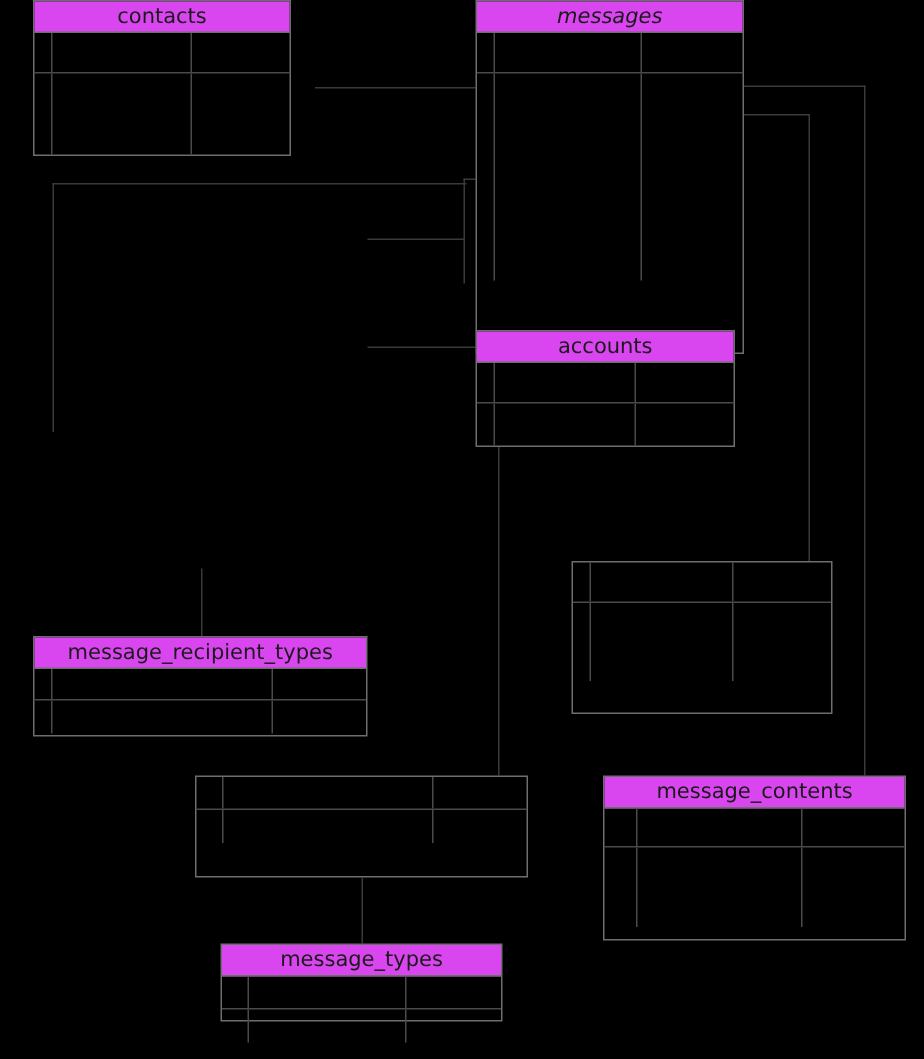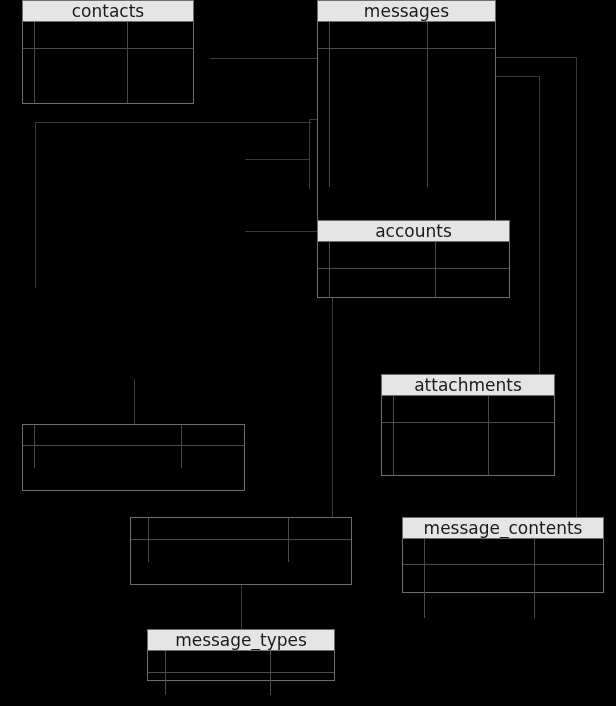--- a/index.html
+++ b/index.html
@@ -26,24 +26,24 @@
 
   
   .entity {
     position: absolute;
     box-sizing: border-box;
     border: 1px solid #6e6e6e;
     background: #000000;
   }
   .entity-title {
     box-sizing: border-box;
-    background: #e5e5e5;
+    background: #d946ef;
     color: #1a1a1a;
     text-align: center;
-    font-size: 17px;
+    font-size: 14px;
     line-height: 20px;
     height: 21px;
     border-bottom: 1px solid #6e6e6e;
     white-space: nowrap;
     overflow: hidden;
   }
   .entity-body {
     display: block;
   }
   .row {
@@ -94,66 +94,66 @@
           <div class="cell name"></div>
           <div class="cell type" style="flex-basis: 38%;"></div>
         </div>
         <div class="row" style="height: 54px;">
           <div class="cell key" style="flex-basis: 12px;"></div>
           <div class="cell name"></div>
           <div class="cell type" style="flex-basis: 38%;"></div>
         </div>
       </div>
     </div>
-    <div class="entity" style="left: 317px; top: 0px; width: 179px; height: 236px;">
+    <div class="entity" style="left: 317px; top: 0px; width: 179px; height: 236px; font-style: italic;">
       <div class="entity-title">messages</div>
       <div class="entity-body">
         <div class="row" style="height: 27px;">
           <div class="cell key" style="flex-basis: 12px;"></div>
           <div class="cell name"></div>
           <div class="cell type" style="flex-basis: 38%;"></div>
         </div>
         <div class="row" style="height: 138px;">
           <div class="cell key" style="flex-basis: 12px;"></div>
           <div class="cell name"></div>
           <div class="cell type" style="flex-basis: 38%;"></div>
         </div>
       </div>
     </div>
-    <div class="entity" style="left: 317px; top: 220px; width: 193px; height: 78px;">
+    <div class="entity" style="left: 317px; top: 220px; width: 173px; height: 78px;">
       <div class="entity-title">accounts</div>
       <div class="entity-body">
         <div class="row" style="height: 27px;">
           <div class="cell key" style="flex-basis: 12px;"></div>
           <div class="cell name"></div>
           <div class="cell type" style="flex-basis: 38%;"></div>
         </div>
         <div class="row" style="height: 28px;">
           <div class="cell key" style="flex-basis: 12px;"></div>
           <div class="cell name"></div>
           <div class="cell type" style="flex-basis: 38%;"></div>
         </div>
       </div>
     </div>
     <div class="entity" style="left: 381px; top: 374px; width: 174px; height: 102px;">
-      <div class="entity-title">attachments</div>
       <div class="entity-body">
         <div class="row" style="height: 27px;">
           <div class="cell key" style="flex-basis: 12px;"></div>
           <div class="cell name"></div>
           <div class="cell type" style="flex-basis: 38%;"></div>
         </div>
         <div class="row" style="height: 52px;">
           <div class="cell key" style="flex-basis: 12px;"></div>
           <div class="cell name"></div>
           <div class="cell type" style="flex-basis: 38%;"></div>
         </div>
       </div>
     </div>
     <div class="entity" style="left: 22px; top: 424px; width: 223px; height: 67px;">
+      <div class="entity-title">message_recipient_types</div>
       <div class="entity-body">
         <div class="row" style="height: 21px;">
           <div class="cell key" style="flex-basis: 12px;"></div>
           <div class="cell name"></div>
           <div class="cell type" style="flex-basis: 28%;"></div>
         </div>
         <div class="row" style="height: 22px;">
           <div class="cell key" style="flex-basis: 12px;"></div>
           <div class="cell name"></div>
           <div class="cell type" style="flex-basis: 28%;"></div>
@@ -167,21 +167,21 @@
           <div class="cell name"></div>
           <div class="cell type" style="flex-basis: 28%;"></div>
         </div>
         <div class="row" style="height: 22px;">
           <div class="cell key" style="flex-basis: 18px;"></div>
           <div class="cell name"></div>
           <div class="cell type" style="flex-basis: 28%;"></div>
         </div>
       </div>
     </div>
-    <div class="entity" style="left: 402px; top: 517px; width: 202px; height: 76px;">
+    <div class="entity" style="left: 402px; top: 517px; width: 202px; height: 110px;">
       <div class="entity-title">message_contents</div>
       <div class="entity-body">
         <div class="row" style="height: 26px;">
           <div class="cell key" style="flex-basis: 22px;"></div>
           <div class="cell name"></div>
           <div class="cell type" style="flex-basis: 34%;"></div>
         </div>
         <div class="row" style="height: 53px;">
           <div class="cell key" style="flex-basis: 22px;"></div>
           <div class="cell name"></div>

